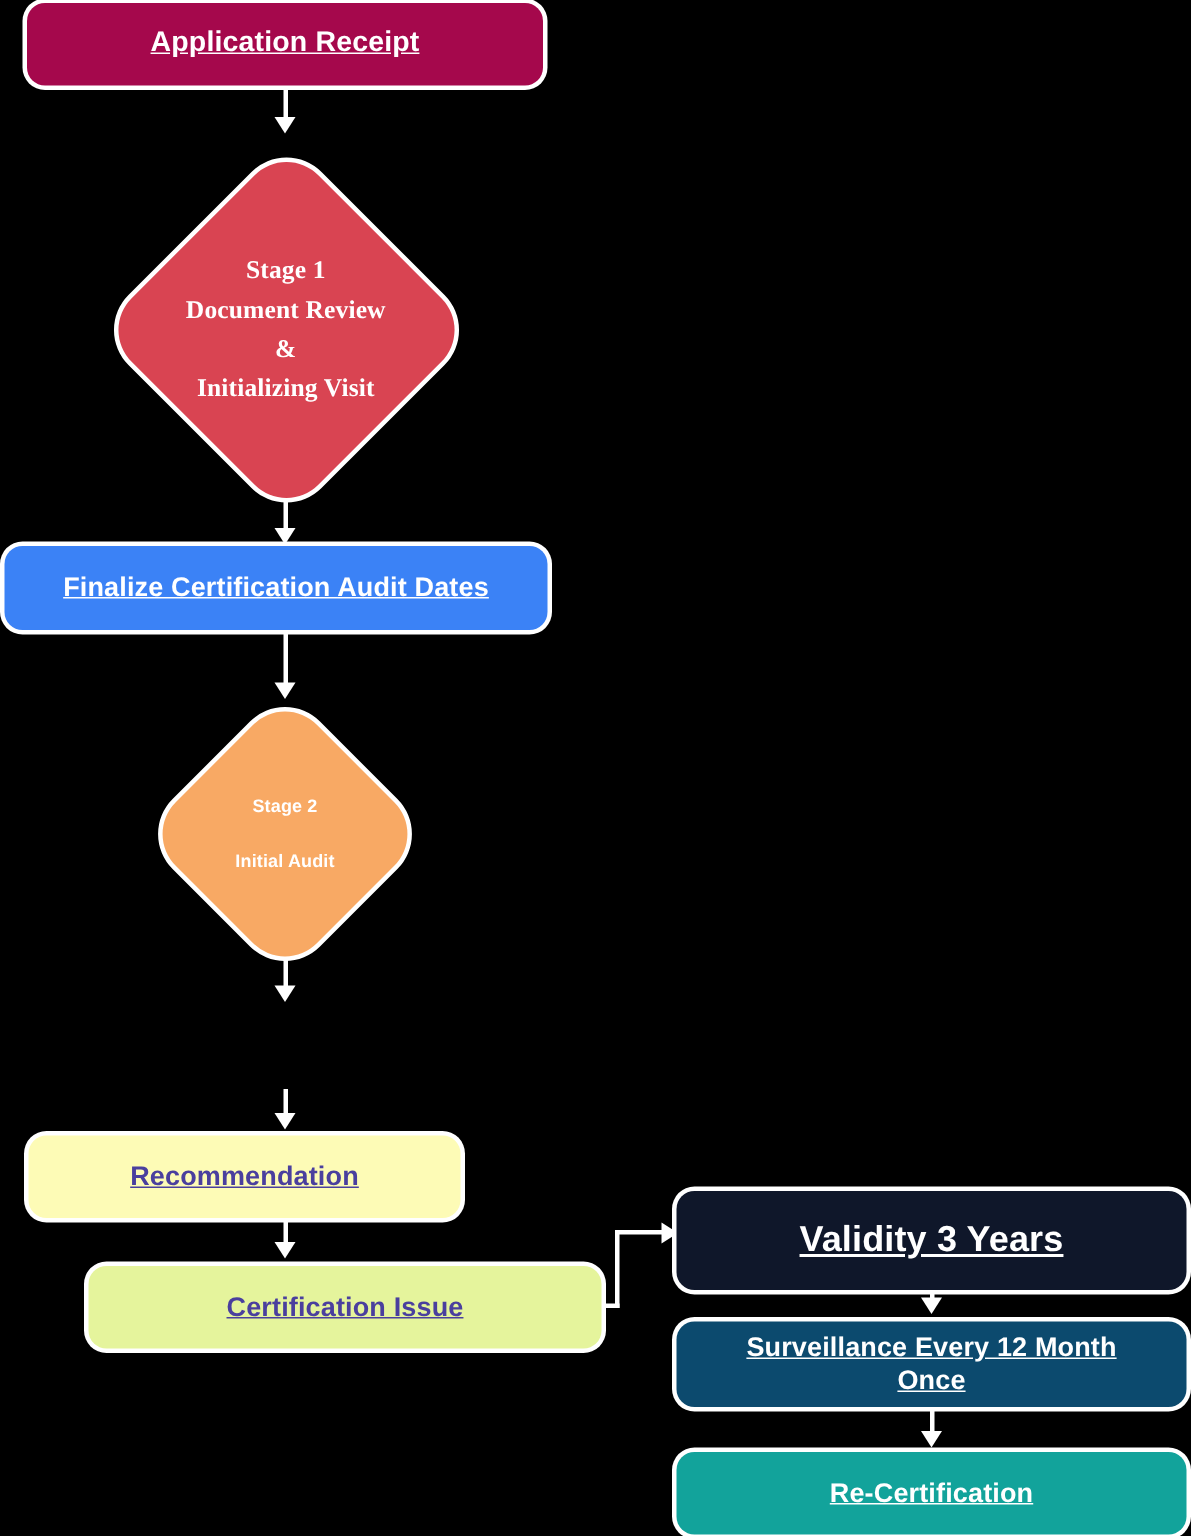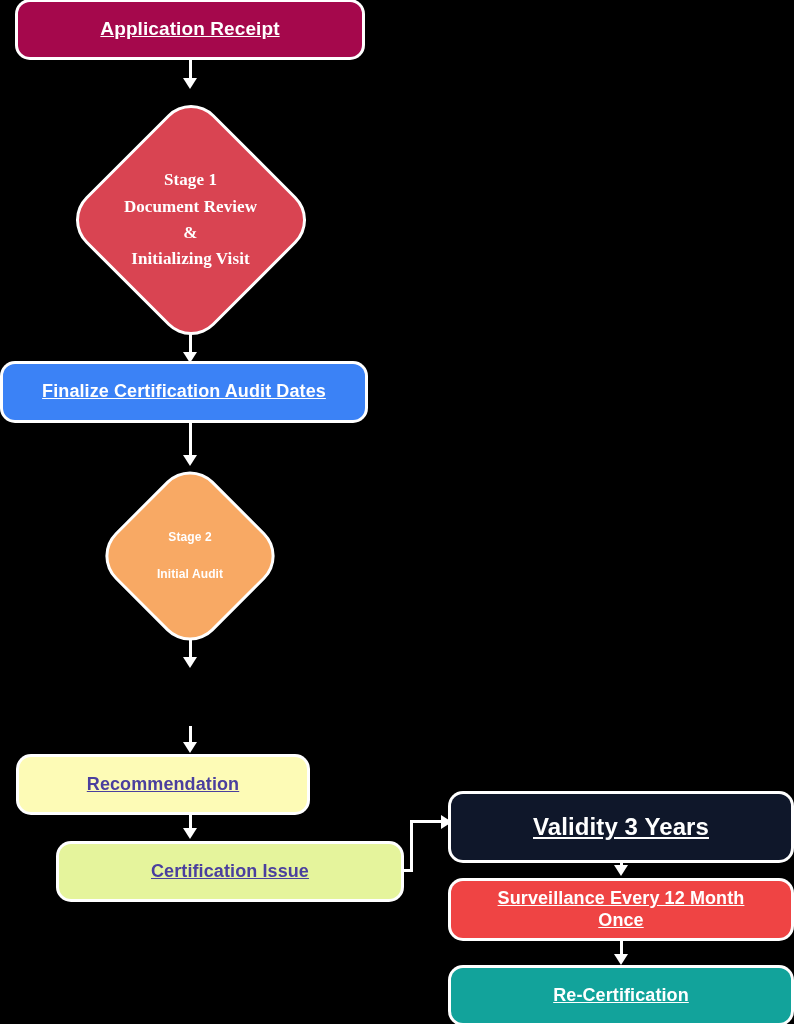--- a/index.html
+++ b/index.html
@@ -154,21 +154,21 @@
   <div class="hline" style="left:410px; top:820px; width:34px;"></div>
   <div class="arrow-right" style="left:441px; top:814.5px;"></div>
 
   <div class="node outline" style="left:451px; top:794px; width:340px; height:66px;
               background:#0f172a; color:#FFFFFF; font-size:24px;">Validity 3 Years</div>
 
   <div class="vline" style="left:619.5px; top:849px; height:18px;"></div>
   <div class="arrow-down" style="left:614px; top:865px;"></div>
 
   <div class="node outline" style="left:451px; top:881px; width:340px; height:57px;
-              background:#ef4444; color:#FFFFFF; font-size:18px;">Surveillance Every 12 Month
+              background:#0c4a6e; color:#FFFFFF; font-size:18px;">Surveillance Every 12 Month
 Once</div>
 
   <div class="vline" style="left:619.5px; top:938px; height:18px;"></div>
   <div class="arrow-down" style="left:614px; top:954px;"></div>
 
   <div class="node outline" style="left:451px; top:968px; width:340px; height:55px;
               background:#12A39B; color:#FFFFFF; font-size:18px;">Re-Certification</div>
 
 </div>
 

